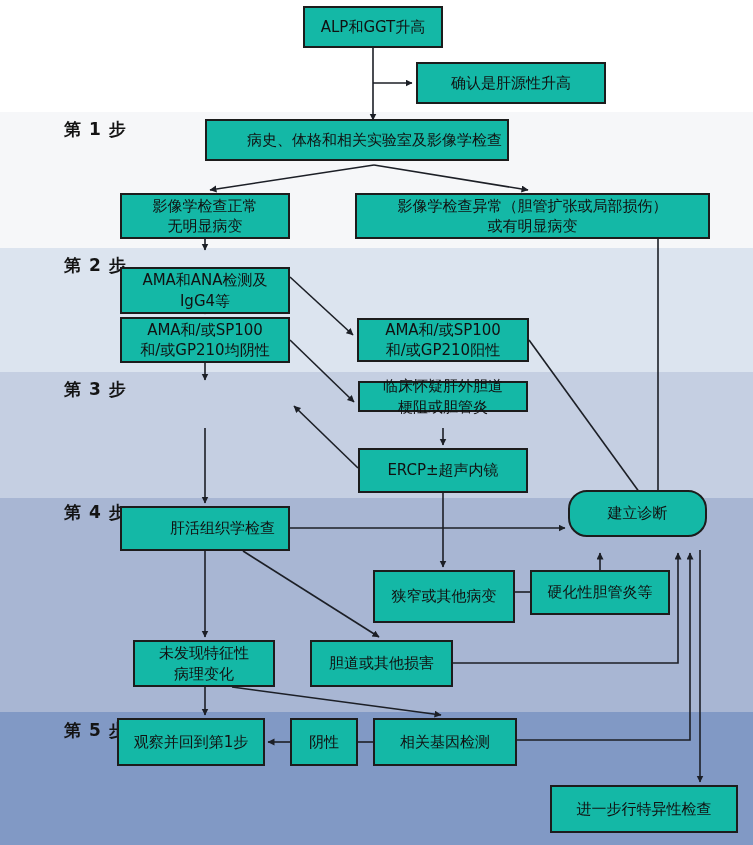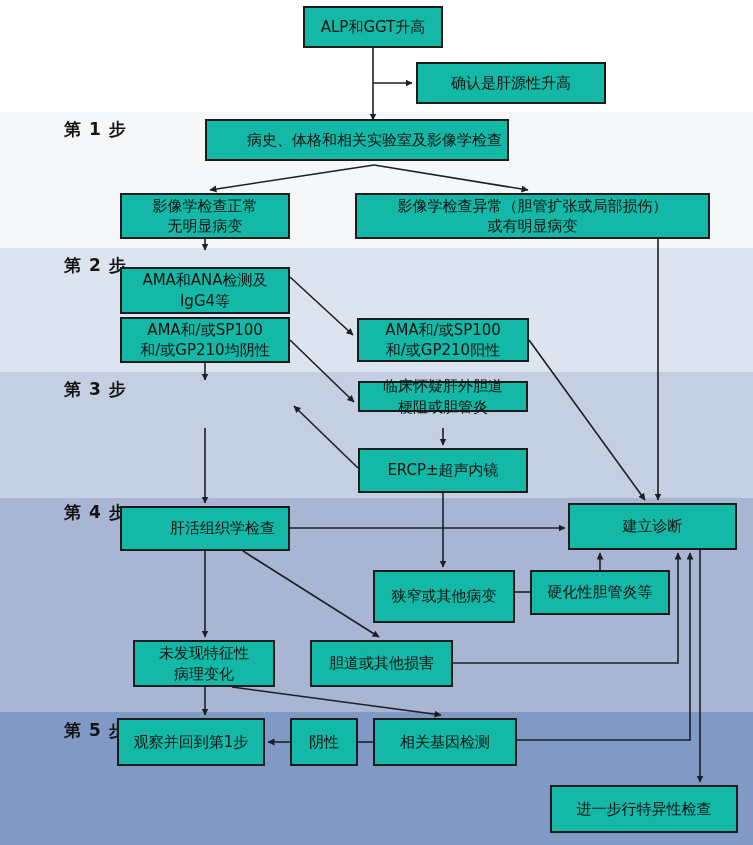--- a/index.html
+++ b/index.html
@@ -83,21 +83,21 @@
   <div class="node" style="left:120px;top:267px;width:170px;height:47px;">AMA和ANA检测及
 IgG4等</div>
   <div class="node" style="left:120px;top:317px;width:170px;height:46px;">AMA和/或SP100
 和/或GP210均阴性</div>
   <div class="node" style="left:357px;top:318px;width:172px;height:44px;">AMA和/或SP100
 和/或GP210阳性</div>
   <div class="node" style="left:358px;top:381px;width:170px;height:31px;">临床怀疑肝外胆道
 梗阻或胆管炎</div>
   <div class="node" style="left:358px;top:448px;width:170px;height:45px;">ERCP±超声内镜</div>
   <div class="node" style="left:120px;top:506px;width:170px;height:45px;padding-left:40px;">肝活组织学检查</div>
-  <div class="node" style="left:568px;top:503px;width:169px;height:47px;">建立诊断</div>
+  <div class="node" style="left:568px;top:490px;width:139px;height:47px;border-radius:19px;">建立诊断</div>
   <div class="node" style="left:373px;top:570px;width:142px;height:53px;">狭窄或其他病变</div>
   <div class="node" style="left:530px;top:570px;width:140px;height:45px;">硬化性胆管炎等</div>
   <div class="node" style="left:133px;top:640px;width:142px;height:47px;">未发现特征性
 病理变化</div>
   <div class="node" style="left:310px;top:640px;width:143px;height:47px;">胆道或其他损害</div>
   <div class="node" style="left:117px;top:718px;width:148px;height:48px;">观察并回到第1步</div>
   <div class="node" style="left:290px;top:718px;width:68px;height:48px;">阴性</div>
   <div class="node" style="left:550px;top:785px;width:188px;height:48px;">进一步行特异性检查</div>
   <div class="node" style="left:373px;top:718px;width:144px;height:48px;">相关基因检测</div>
 

